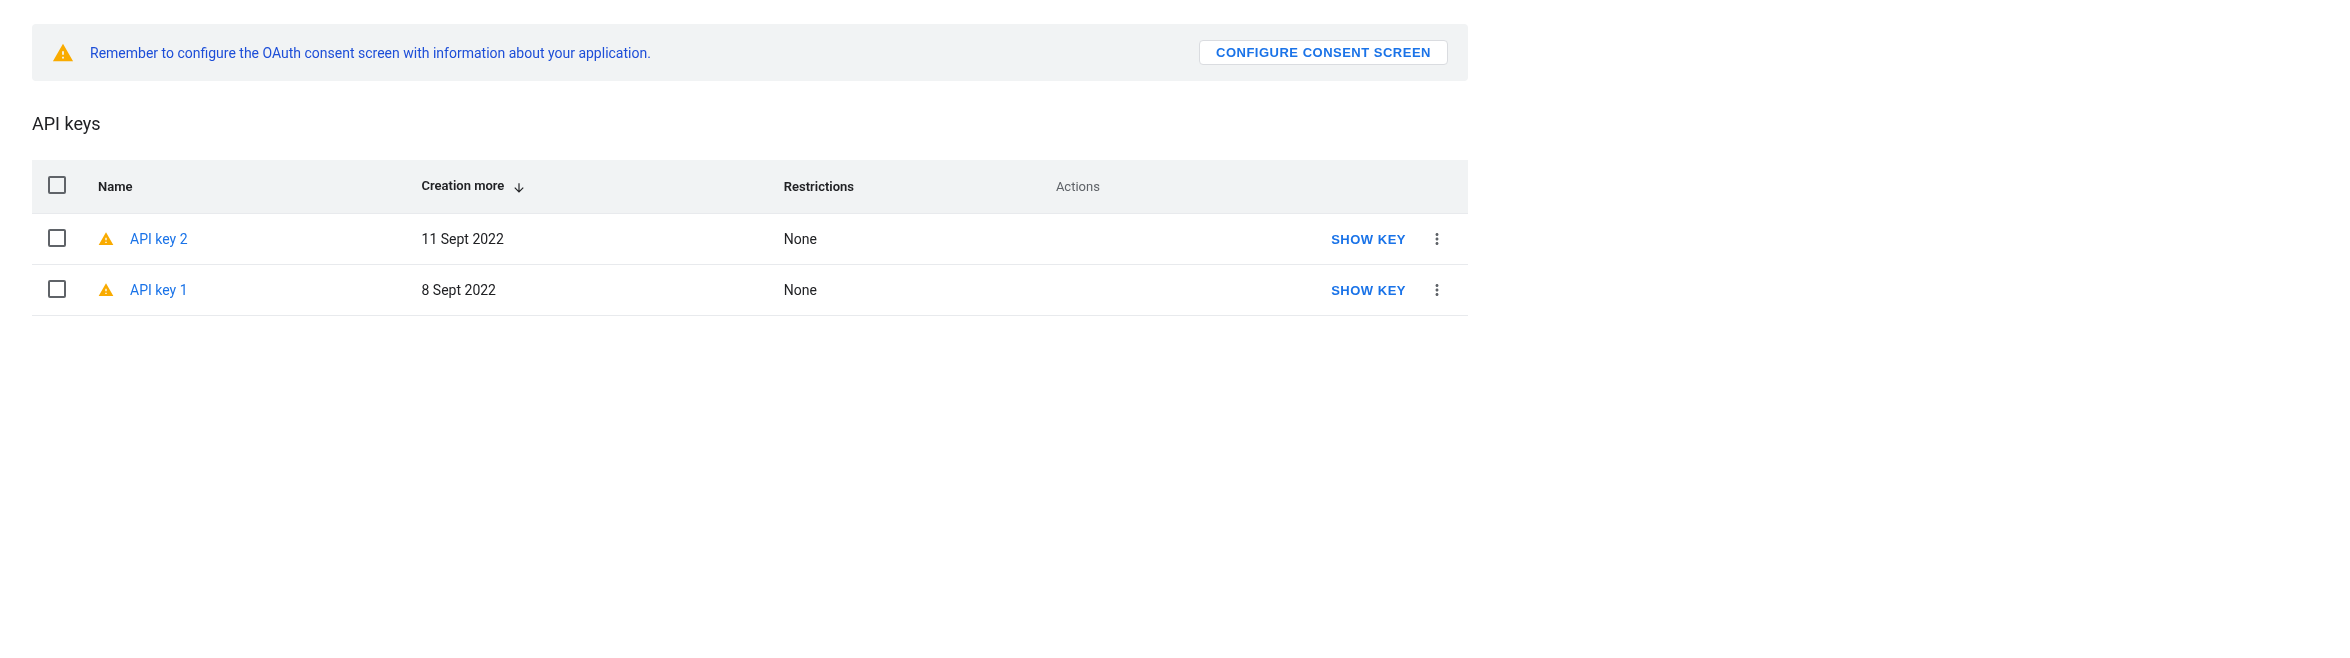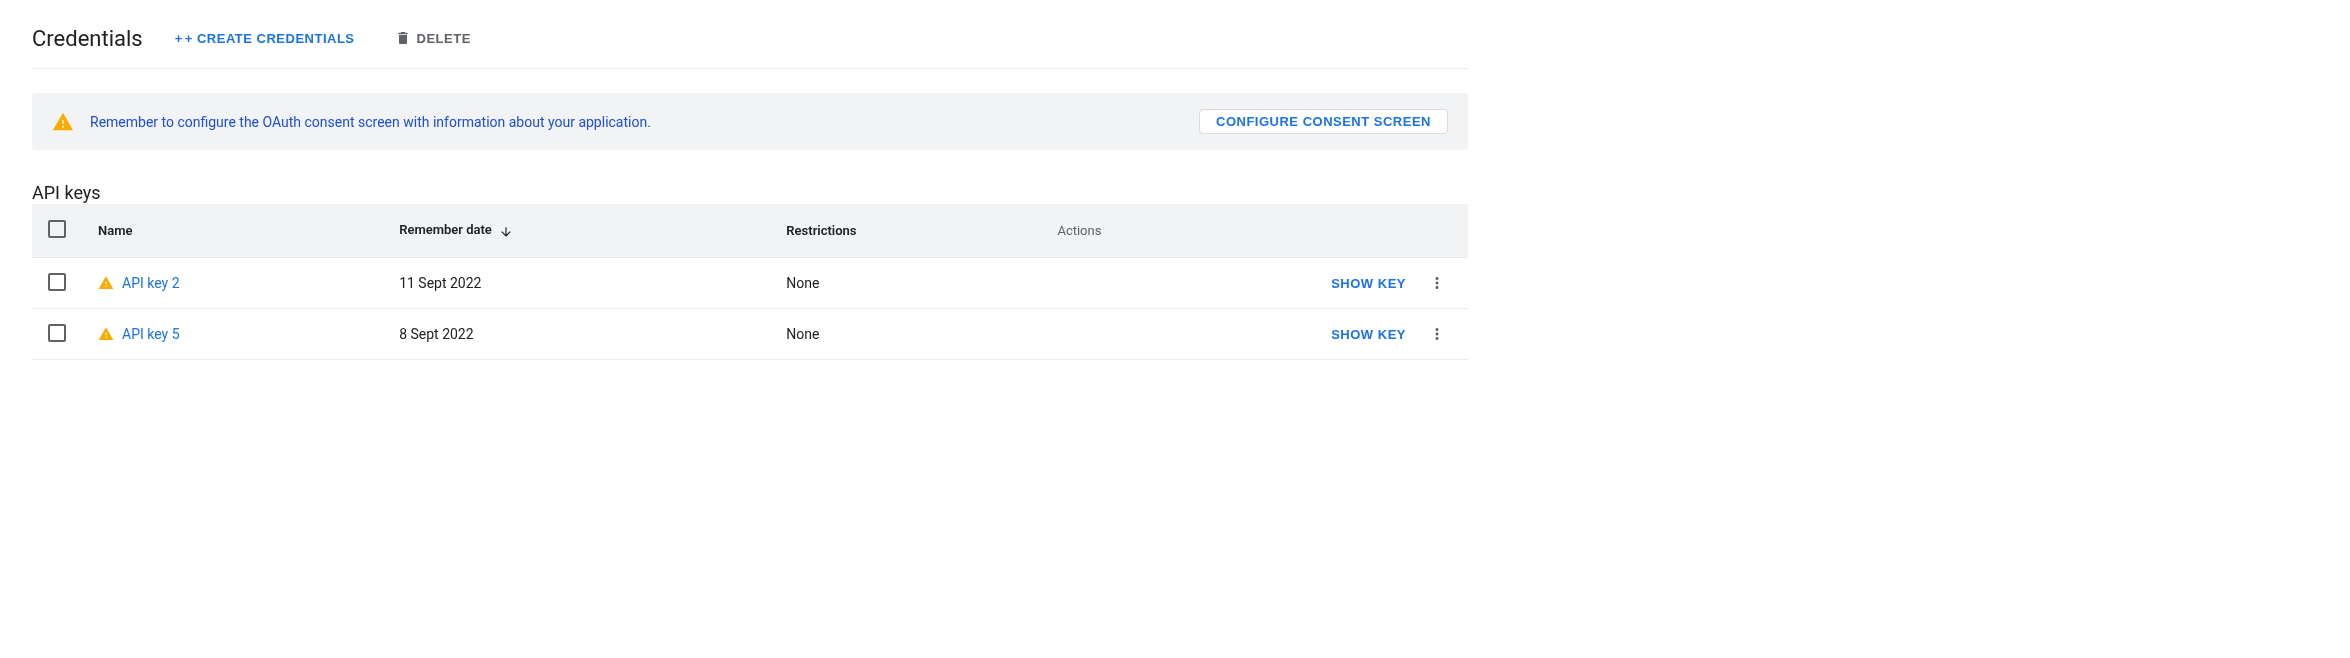--- a/index.html
+++ b/index.html
@@ -115,21 +115,21 @@
       cursor: pointer;
       white-space: nowrap;
       flex-shrink: 0;
     }
 
     
     .section-title {
       font-size: 18px;
       font-weight: 400;
       color: #202124;
-      margin-bottom: 1px;
+      margin-bottom: 26px;
     }
 
     
     .api-table {
       width: 100%;
       border-collapse: collapse;
     }
 
     .api-table thead tr {
       background: #f1f3f4;
@@ -167,21 +167,21 @@
       height: 18px;
       border: 2px solid #5f6368;
       border-radius: 2px;
       display: inline-block;
       cursor: pointer;
     }
 
     .name-cell {
       display: flex;
       align-items: flex-end;
-      gap: 8px;
+      gap: 16px;
     }
 
     .name-link {
       color: #1a73e8;
       text-decoration: none;
       font-size: 14px;
     }
 
     .warn-icon-small {
       width: 16px;
@@ -233,36 +233,20 @@
 
     .th-checkbox {
       width: 40px;
     }
   </style>
 </head>
 <body>
 
 <div class="page-container">
 
-  <div class="header-row">
-    <h1 class="page-title">Credentials</h1>
-
-    <button class="btn-create">
-      <span>+</span>
-      <span style="margin-left:-4px;">+ CREATE CREDENTIALS</span>
-    </button>
-
-    <button class="btn-delete">
-
-      <svg width="16" height="16" viewBox="0 0 24 24" fill="#5f6368">
-        <path d="M6 19c0 1.1.9 2 2 2h8c1.1 0 2-.9 2-2V7H6v12zM19 4h-3.5l-1-1h-5l-1 1H5v2h14V4z"></path>
-      </svg>
-      <span>DELETE</span>
-    </button>
-  </div>
 
 
   <div class="warning-banner">
     <div class="warning-left">
 
       <svg class="warning-icon" viewBox="0 0 24 24" fill="#F9AB00">
         <path d="M1 21h22L12 2 1 21zm12-3h-2v-2h2v2zm0-4h-2v-4h2v4z"></path>
       </svg>
       <span class="warning-text">Remember to configure the OAuth consent screen with information about your application.</span>
     </div>
@@ -274,21 +258,21 @@
   <table class="api-table">
     <thead>
       <tr>
         <th class="th-checkbox checkbox-cell">
           <span class="custom-checkbox"></span>
         </th>
         <th>
           <span>Name</span>
         </th>
         <th style="cursor:pointer;">
-          <span>Remember date</span>
+          <span>Creation more</span>
           <span class="sort-icon">
             <svg width="14" height="14" viewBox="0 0 24 24" fill="#202124" style="vertical-align:middle;">
                 <path d="M20 12l-1.41-1.41L13 16.17V4h-2v12.17l-5.58-5.59L4 12l8 8 8-8z"></path>
               </svg>
           </span>
         </th>
         <th>
           <span>Restrictions</span>
         </th>
         <th class="actions-col">
@@ -324,21 +308,21 @@
     </tr>
         <tr>
       <td class="checkbox-cell">
         <span class="custom-checkbox"></span>
       </td>
       <td>
         <div class="name-cell">
           <svg class="warn-icon-small" viewBox="0 0 24 24" fill="#F9AB00">
             <path d="M1 21h22L12 2 1 21zm12-3h-2v-2h2v2zm0-4h-2v-4h2v4z"></path>
           </svg>
-          <a href="#" class="name-link">API key 5</a>
+          <a href="#" class="name-link">API key 1</a>
         </div>
       </td>
       <td>8 Sept 2022</td>
       <td>None</td>
       <td class="actions-td">
         <div class="actions-inner">
           <button class="btn-show-key">SHOW KEY</button>
           <button class="three-dots">
             <svg width="18" height="18" viewBox="0 0 24 24" fill="#5f6368">
               <path d="M12 8c1.1 0 2-.9 2-2s-.9-2-2-2-2 .9-2 2 .9 2 2 2zm0 2c-1.1 0-2 .9-2 2s.9 2 2 2 2-.9 2-2-.9-2-2-2zm0 6c-1.1 0-2 .9-2 2s.9 2 2 2 2-.9 2-2-.9-2-2-2z"></path>

